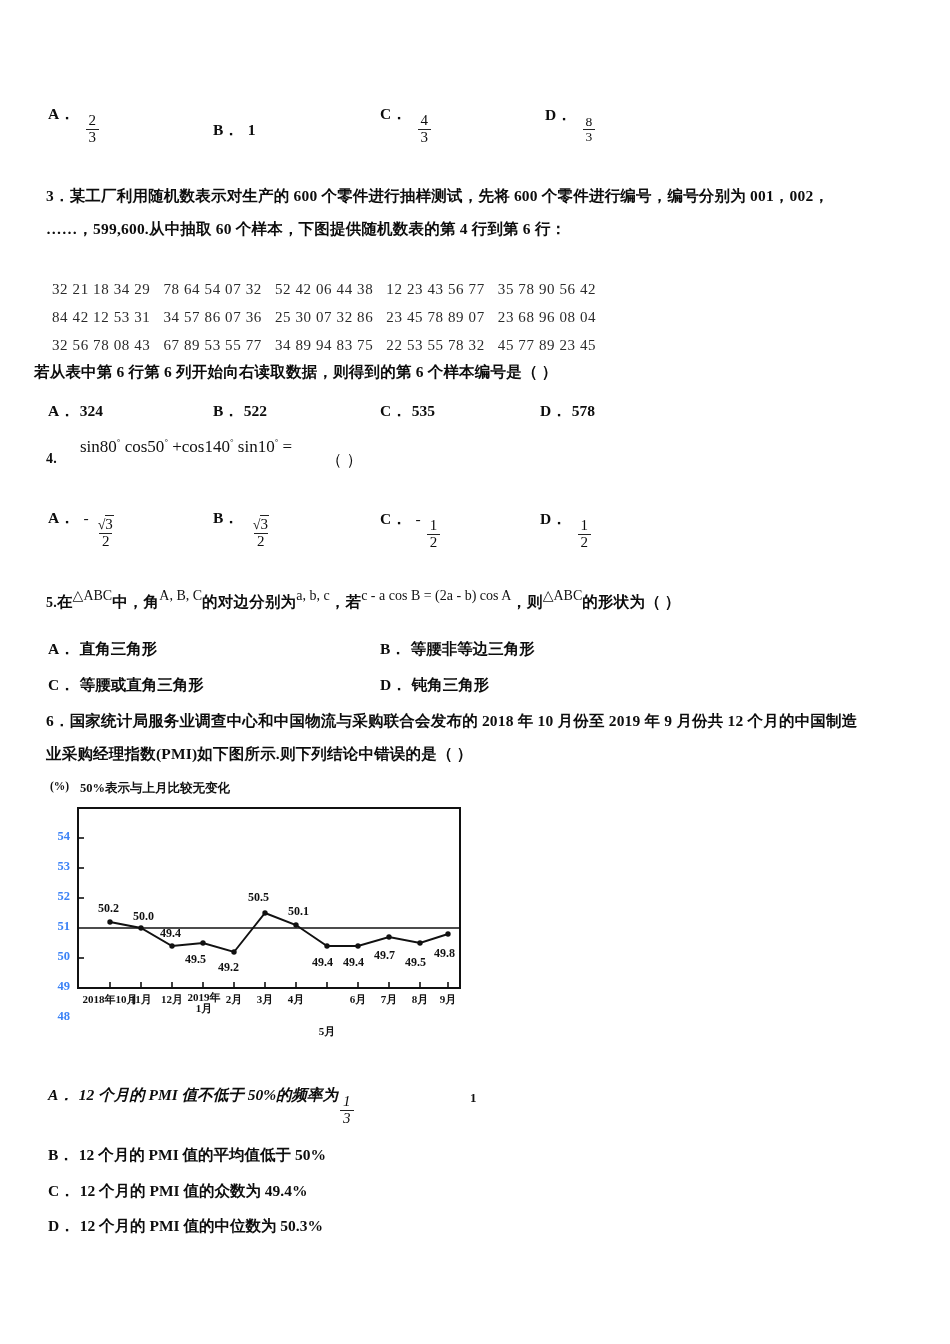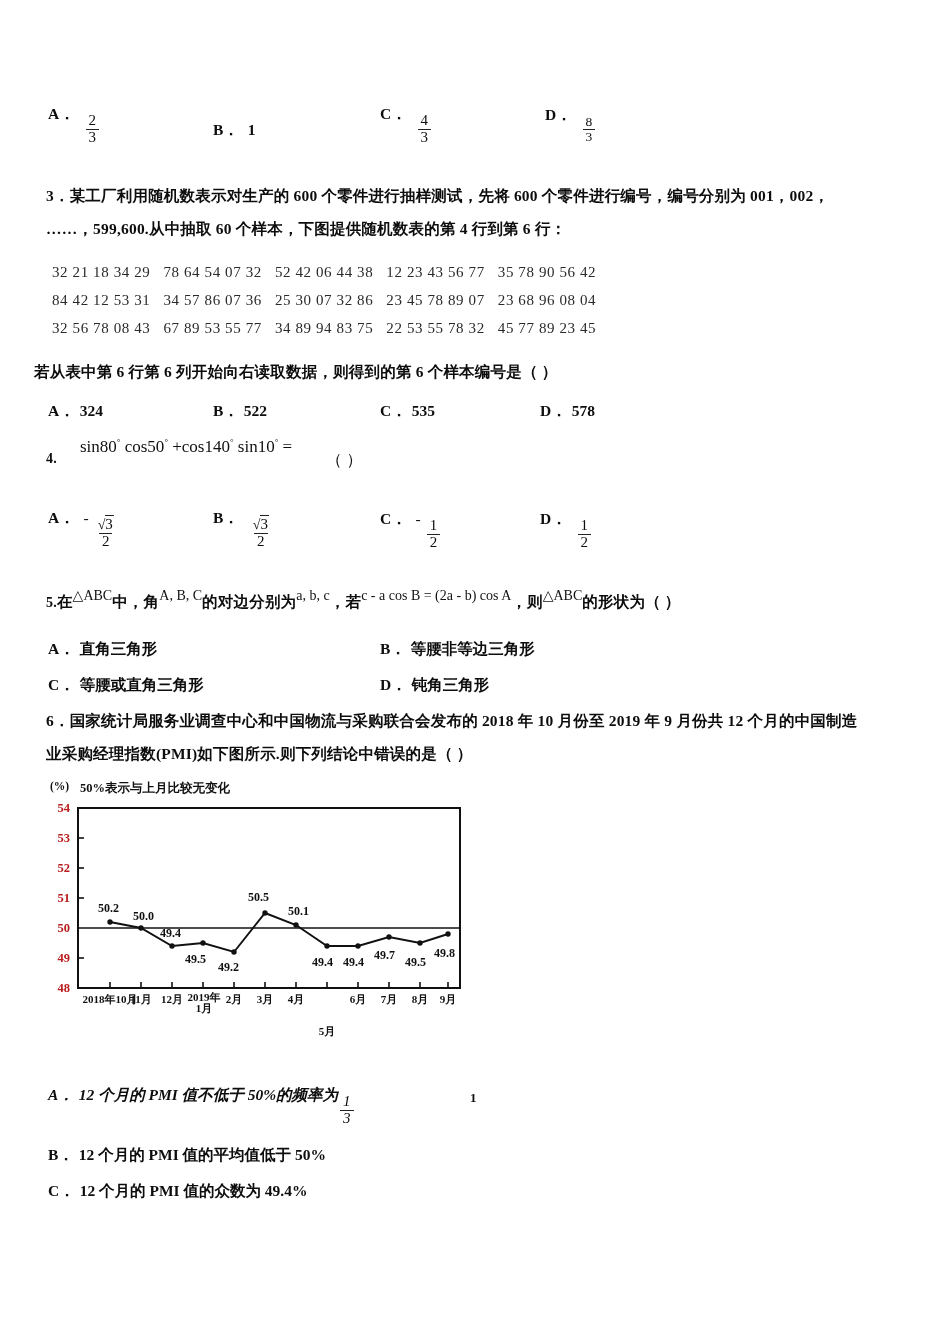--- a/index.html
+++ b/index.html
@@ -68,20 +68,21 @@
   .deg { font-size:9px; vertical-align:super; font-style:normal; }
   .sup-raise { position:relative; top:-7px; }
 
   
   .rndtable {
     font-family:"Liberation Serif", serif;
     font-size:15px;
     color:#2a2a2a;
     letter-spacing:0.6px;
     white-space:pre;
+    margin-top:17px;
   }
 
   
   #chart-wrap { position:absolute; }
   .chart-unit {
     position:absolute;
     font-family:"Liberation Serif", serif;
     font-size:11.5px;
     font-weight:bold;
     color:#111;
@@ -92,23 +93,24 @@
     font-size:12.5px;
     font-weight:bold;
     color:#111;
     white-space:nowrap;
   }
   .ytick {
     position:absolute;
     font-family:"Liberation Serif", serif;
     font-size:12.5px;
     font-weight:bold;
-    color:#b91c1c;
+    color:#3b82f6;
     text-align:right;
     width:20px;
+    margin-top:28px;
   }
   .xtick {
     position:absolute;
     font-family:"Liberation Serif", serif;
     font-size:11px;
     font-weight:bold;
     color:#111;
     text-align:center;
     white-space:nowrap;
   }
@@ -357,16 +359,19 @@
         <span class="den">3</span>
       </span>
   </div>
 
   <div class="row opt" style="left:48px; top:1145px;">
     <span class="optlabel">B．</span><span>12 个月的 PMI 值的平均值低于 50%</span>
   </div>
   <div class="row opt" style="left:48px; top:1181px;">
     <span class="optlabel">C．</span><span>12 个月的 PMI 值的众数为 49.4%</span>
   </div>
+  <div class="row opt" style="left:48px; top:1216px;">
+    <span class="optlabel">D．</span><span>12 个月的 PMI 值的中位数为 50.3%</span>
+  </div>
 
   <div class="pagenum" style="left:470px; top:1090px;">1</div>
 
 </div>
 
 </body></html>

